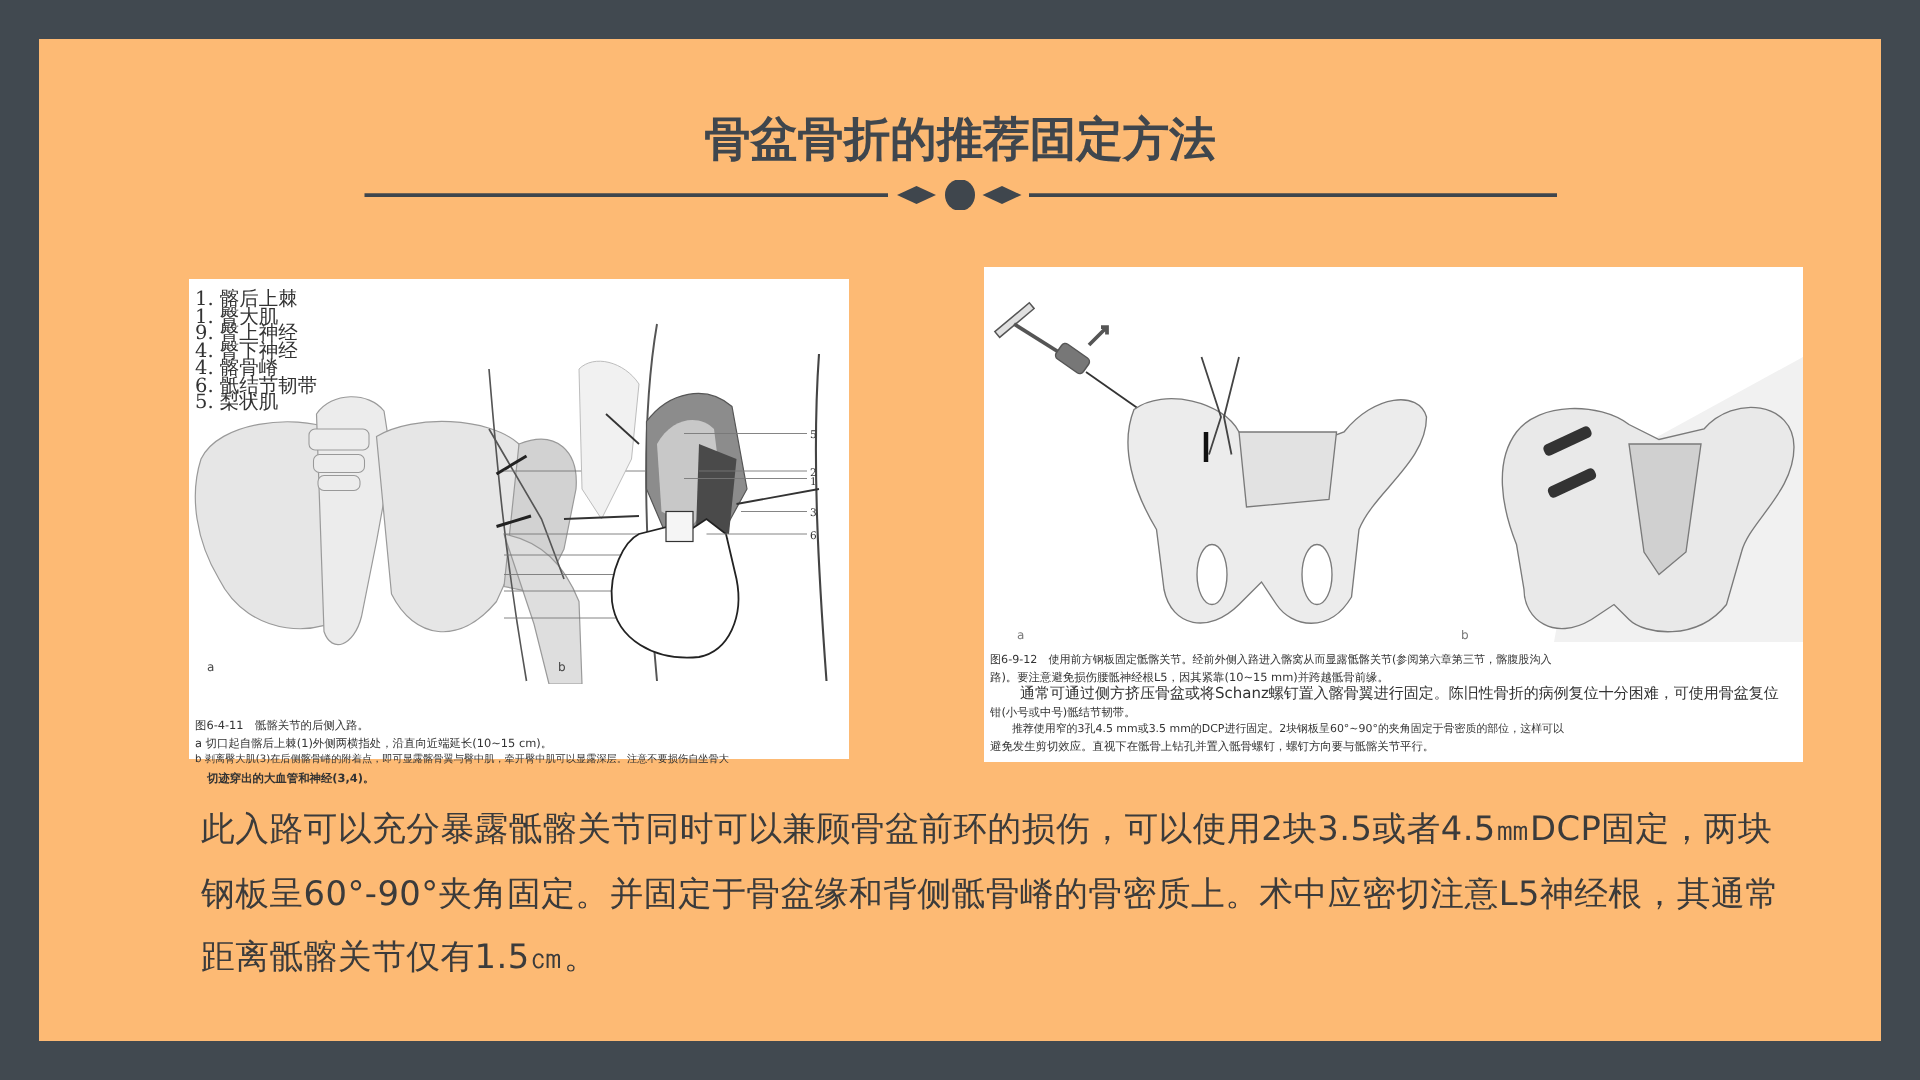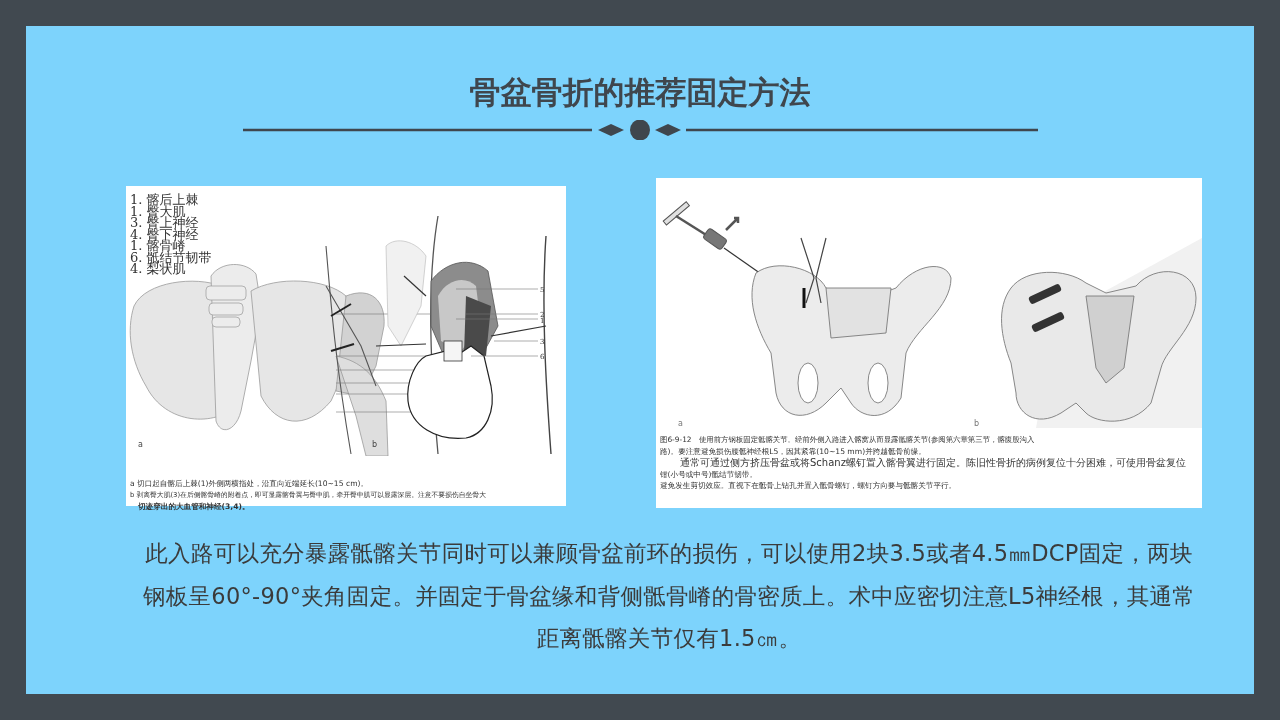--- a/index.html
+++ b/index.html
@@ -5,21 +5,21 @@
   html, body { margin: 0; padding: 0; }
   body {
     width: 1280px; height: 720px;
     background: #414950;
     position: relative; overflow: hidden;
     font-family: "DejaVu Sans", "Liberation Sans", sans-serif;
   }
   .slide {
     position: absolute; left: 26px; top: 26px;
     width: 1228px; height: 668px;
-    background: #7dd3fc;
+    background: #fdba74;
   }
   .title {
     position: absolute; left: 0; right: 0; top: 46px;
     text-align: center;
     font-size: 31px; font-weight: bold; color: #3f464d;
     letter-spacing: 0px;
   }
   .divider { position: absolute; top: 94px; left: 0; width: 1228px; height: 20px; }
   .figure { position: absolute; background: #fff; }
   .fig-left { left: 100px; top: 160px; width: 440px; height: 320px; }
@@ -34,21 +34,20 @@
   }
   .cap-left { left: 4px; top: 268px; width: 436px; }
   .cap-right { left: 4px; top: 256px; width: 540px; }
   .cap-right .indent { text-indent: 2em; }
   .sub-label { position: absolute; font-size: 8px; color: #444; font-family: "DejaVu Sans", sans-serif; }
   .body-text {
     position: absolute; left: 108px; top: 506px; width: 1070px;
     font-size: 22.5px; line-height: 42.5px; color: #3b3b3b;
     font-family: "DejaVu Sans", "Liberation Sans", sans-serif;
     letter-spacing: 0.3px;
-    text-align: center;
   }
 </style>
 </head>
 <body>
 
 <div class="slide">
 
   <div class="title">骨盆骨折的推荐固定方法</div>
 
   <svg class="divider" viewBox="0 0 1228 20">
@@ -56,25 +55,25 @@
     <polygon points="572,10 585,4 598,10 585,16" fill="#3f464d"></polygon>
     <ellipse cx="614" cy="10" rx="10" ry="10.5" fill="#3f464d"></ellipse>
     <polygon points="629,10 642,4 655,10 642,16" fill="#3f464d"></polygon>
     <line x1="660" y1="10" x2="1012" y2="10" stroke="#3f464d" stroke-width="2.5"></line>
   </svg>
 
   <div class="figure fig-left">
     <div class="legend-list">
       <div>1. 髂后上棘</div>
       <div>1. 臀大肌</div>
-      <div>3. 臀上神经</div>
+      <div>9. 臀上神经</div>
       <div>4. 臀下神经</div>
-      <div>1. 髂骨嵴</div>
+      <div>4. 髂骨嵴</div>
       <div>6. 骶结节韧带</div>
-      <div>4. 梨状肌</div>
+      <div>5. 梨状肌</div>
     </div>
 
     <svg width="440" height="270" viewBox="0 0 440 270" style="position:absolute;left:0;top:0;">
 
       <g fill="#e6e6e6" stroke="#9a9a9a" stroke-width="0.8">
         <path d="M8,120 C20,95 70,90 95,100 L110,118 L120,160 L110,220 C90,240 40,240 20,200 C5,175 0,145 8,120 Z"></path>
         <path d="M85,90 C95,75 120,75 130,88 L135,120 L125,175 L115,225 C110,245 95,250 90,235 Z" fill="#ececec"></path>
         <path d="M125,105 C150,90 200,92 220,110 L230,160 L205,215 C180,245 150,240 135,210 Z"></path>
         <path d="M220,110 C245,100 260,115 258,140 L250,180 L235,210 L210,205 Z" fill="#d2d2d2"></path>
         <path d="M210,170 C235,175 250,190 260,215 L262,270 L240,270 L230,230 Z" fill="#dedede"></path>
@@ -141,20 +140,21 @@
         <text x="414" y="137">1</text>
         <text x="414" y="158">3</text>
         <text x="414" y="173">6</text>
       </g>
     </svg>
 
     <span class="sub-label" style="left:12px;top:254px;">a</span>
     <span class="sub-label" style="left:246px;top:254px;">b</span>
 
     <div class="caption cap-left" style="top:292px;">
+      <div>图6-4-11　骶髂关节的后侧入路。</div>
       <div>a 切口起自髂后上棘(1)外侧两横指处，沿直向近端延长(10~15 cm)。</div>
       <div style="white-space:nowrap;font-size:6.8px;">b 剥离臀大肌(3)在后侧髂骨嵴的附着点，即可显露髂骨翼与臀中肌，牵开臀中肌可以显露深层。注意不要损伤自坐骨大</div>
       <div style="padding-left:8px;font-weight:bold;">切迹穿出的大血管和神经(3,4)。</div>
     </div>
   </div>
 
   <div class="figure fig-right">
     <svg width="546" height="250" viewBox="0 0 546 250" style="position:absolute;left:0;top:0;">
 
       <path d="M400,140 L546,60 L546,250 L380,250 Z" fill="#f1f1f1"></path>
@@ -192,18 +192,19 @@
         <text x="22" y="248">a</text>
         <text x="318" y="248">b</text>
       </g>
     </svg>
 
     <div class="caption cap-right">
       <div style="white-space:nowrap;font-size:7.4px;">图6-9-12　使用前方钢板固定骶髂关节。经前外侧入路进入髂窝从而显露骶髂关节(参阅第六章第三节，髂腹股沟入</div>
       <div>路)。要注意避免损伤腰骶神经根L5，因其紧靠(10~15 mm)并跨越骶骨前缘。</div>
       <div class="indent" style="white-space:nowrap;font-size:10px;">通常可通过侧方挤压骨盆或将Schanz螺钉置入髂骨翼进行固定。陈旧性骨折的病例复位十分困难，可使用骨盆复位</div>
       <div>钳(小号或中号)骶结节韧带。</div>
+      <div class="indent" style="white-space:nowrap;font-size:7.3px;">推荐使用窄的3孔4.5 mm或3.5 mm的DCP进行固定。2块钢板呈60°~90°的夹角固定于骨密质的部位，这样可以</div>
       <div>避免发生剪切效应。直视下在骶骨上钻孔并置入骶骨螺钉，螺钉方向要与骶髂关节平行。</div>
     </div>
   </div>
 
   <div class="body-text">此入路可以充分暴露骶髂关节同时可以兼顾骨盆前环的损伤，可以使用2块3.5或者4.5㎜DCP固定，两块钢板呈60°-90°夹角固定。并固定于骨盆缘和背侧骶骨嵴的骨密质上。术中应密切注意L5神经根，其通常距离骶髂关节仅有1.5㎝。</div>
 </div>
 
 </body></html>

